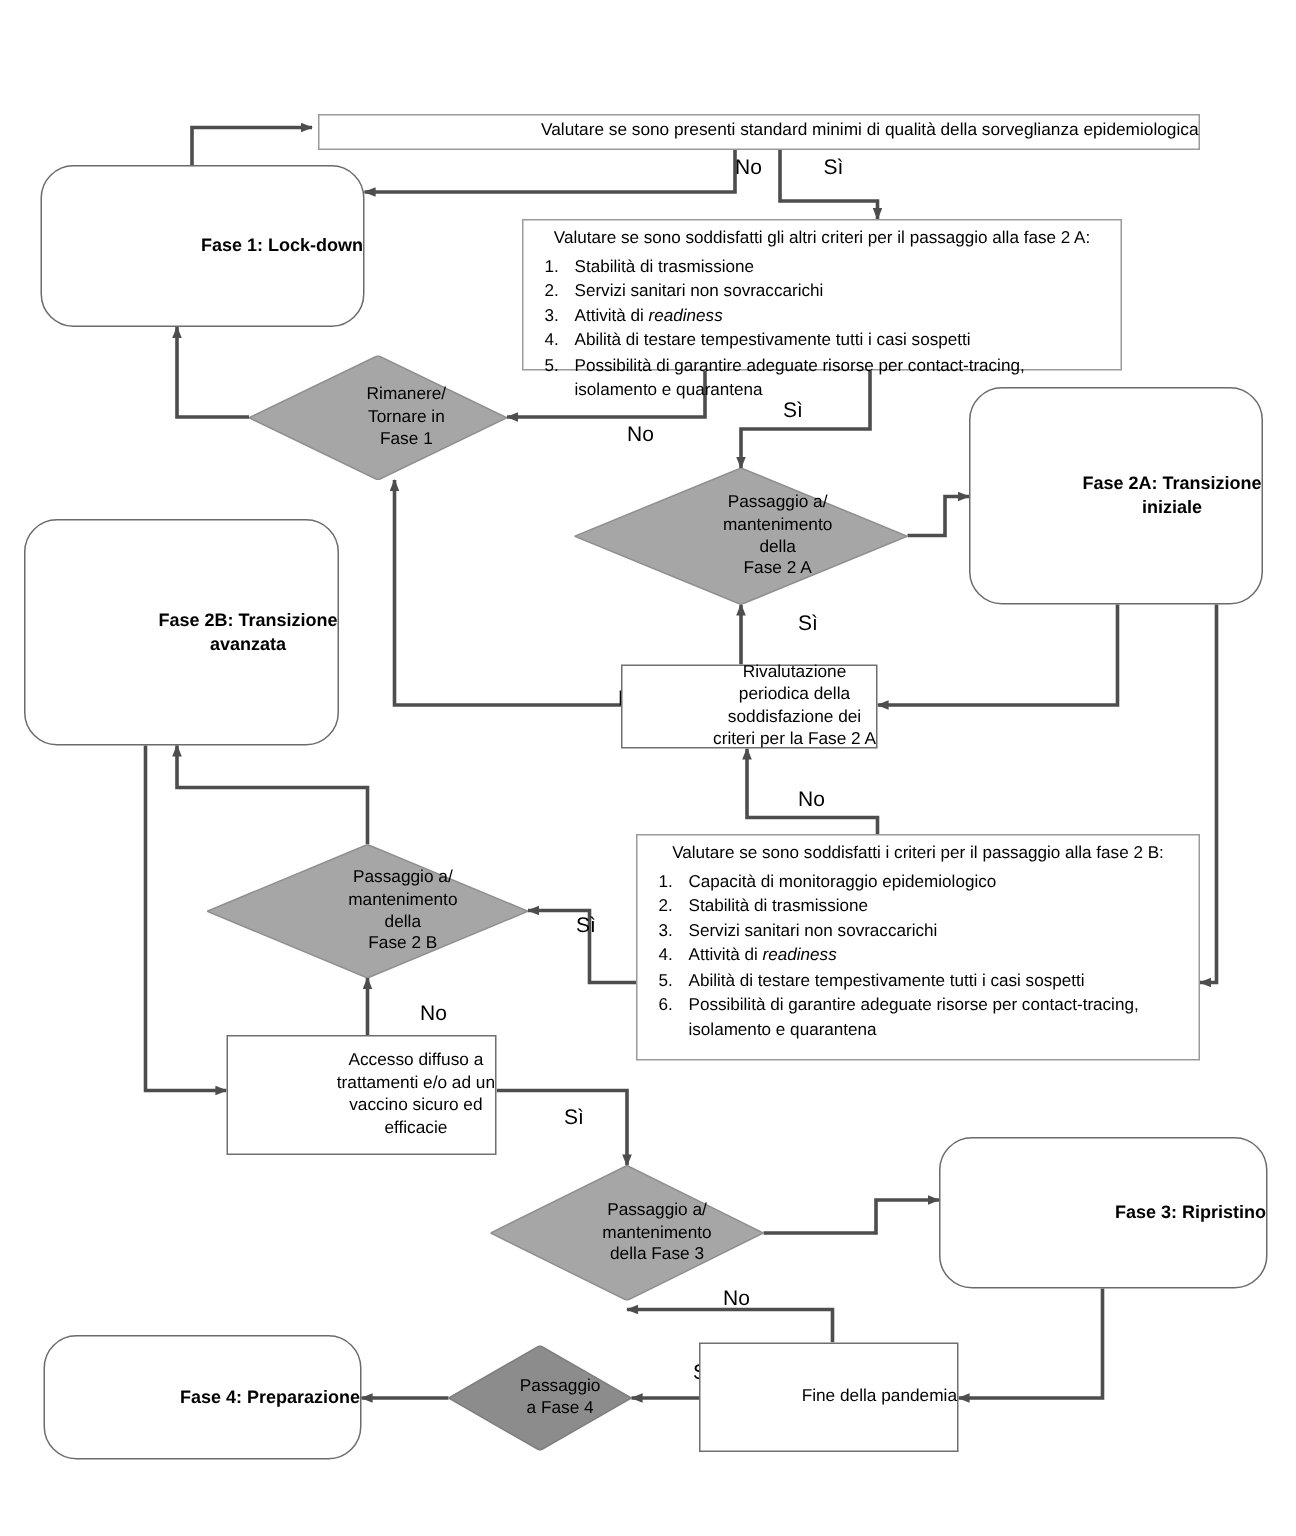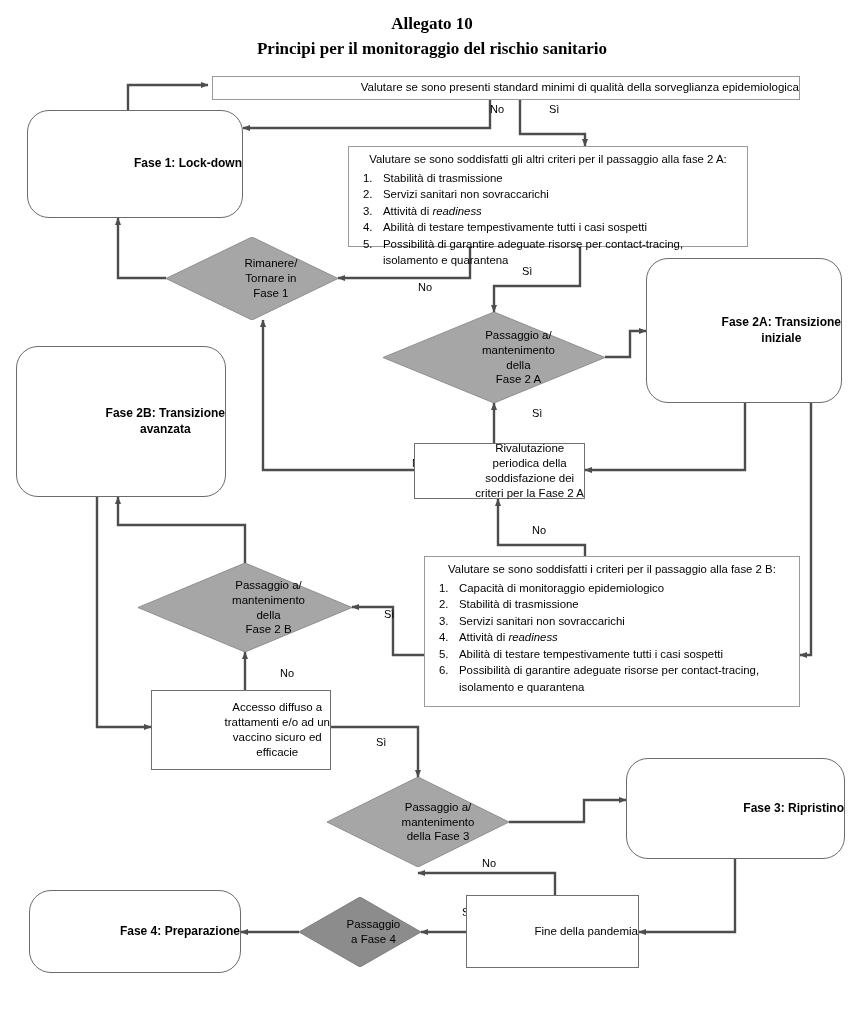--- a/index.html
+++ b/index.html
@@ -26,34 +26,30 @@
   .diamond .dtext{position:relative;z-index:2;width:78%;font-size:11.5px;line-height:1.30;}
 
   .listbox{display:block;padding:5px 8px 6px 8px;text-align:left;}
   .listbox .hd{display:block;text-align:center;padding:0 4px 3px 4px;font-size:11.4px;line-height:1.3;}
   .listbox ol{margin:0;padding:0;list-style:none;}
   .listbox ol li{display:flex;font-size:11.4px;line-height:1.45;}
   .listbox ol li .num{width:26px;flex:0 0 26px;text-align:left;padding-left:6px;box-sizing:border-box;}
   .listbox ol li .txt{flex:1;}
   .listbox ol li .txt i{font-style:italic;margin-top:48px;}
 
-  .edgelabel{position:absolute;font-size:11px;color:#000;white-space:nowrap;padding-left:24px;}
+  .edgelabel{position:absolute;font-size:14px;color:#000;white-space:nowrap;padding-left:24px;}
 
   .b{font-weight:bold;}
   .nb{font-weight:bold;}
 </style>
 </head>
 <body>
 
 <div id="page">
 
-  <div id="title">
-    <span class="l1">Allegato 10</span>
-    <span class="l2">Principi per il monitoraggio del rischio sanitario</span>
-  </div>
 
   <svg id="wires" viewBox="0 0 864 1024">
     <defs>
       <marker id="ah" markerWidth="9" markerHeight="9" refX="7.4" refY="3.2" orient="auto" markerUnits="userSpaceOnUse">
         <path d="M0,0 L8,3.2 L0,6.4 z" fill="#4d4d4d"></path>
       </marker>
     </defs>
     <g stroke="#4d4d4d" stroke-width="2.4" fill="none" stroke-linejoin="miter">
 
       <path d="M128,113 L128,85 L208,85" marker-end="url(#ah)"></path>

